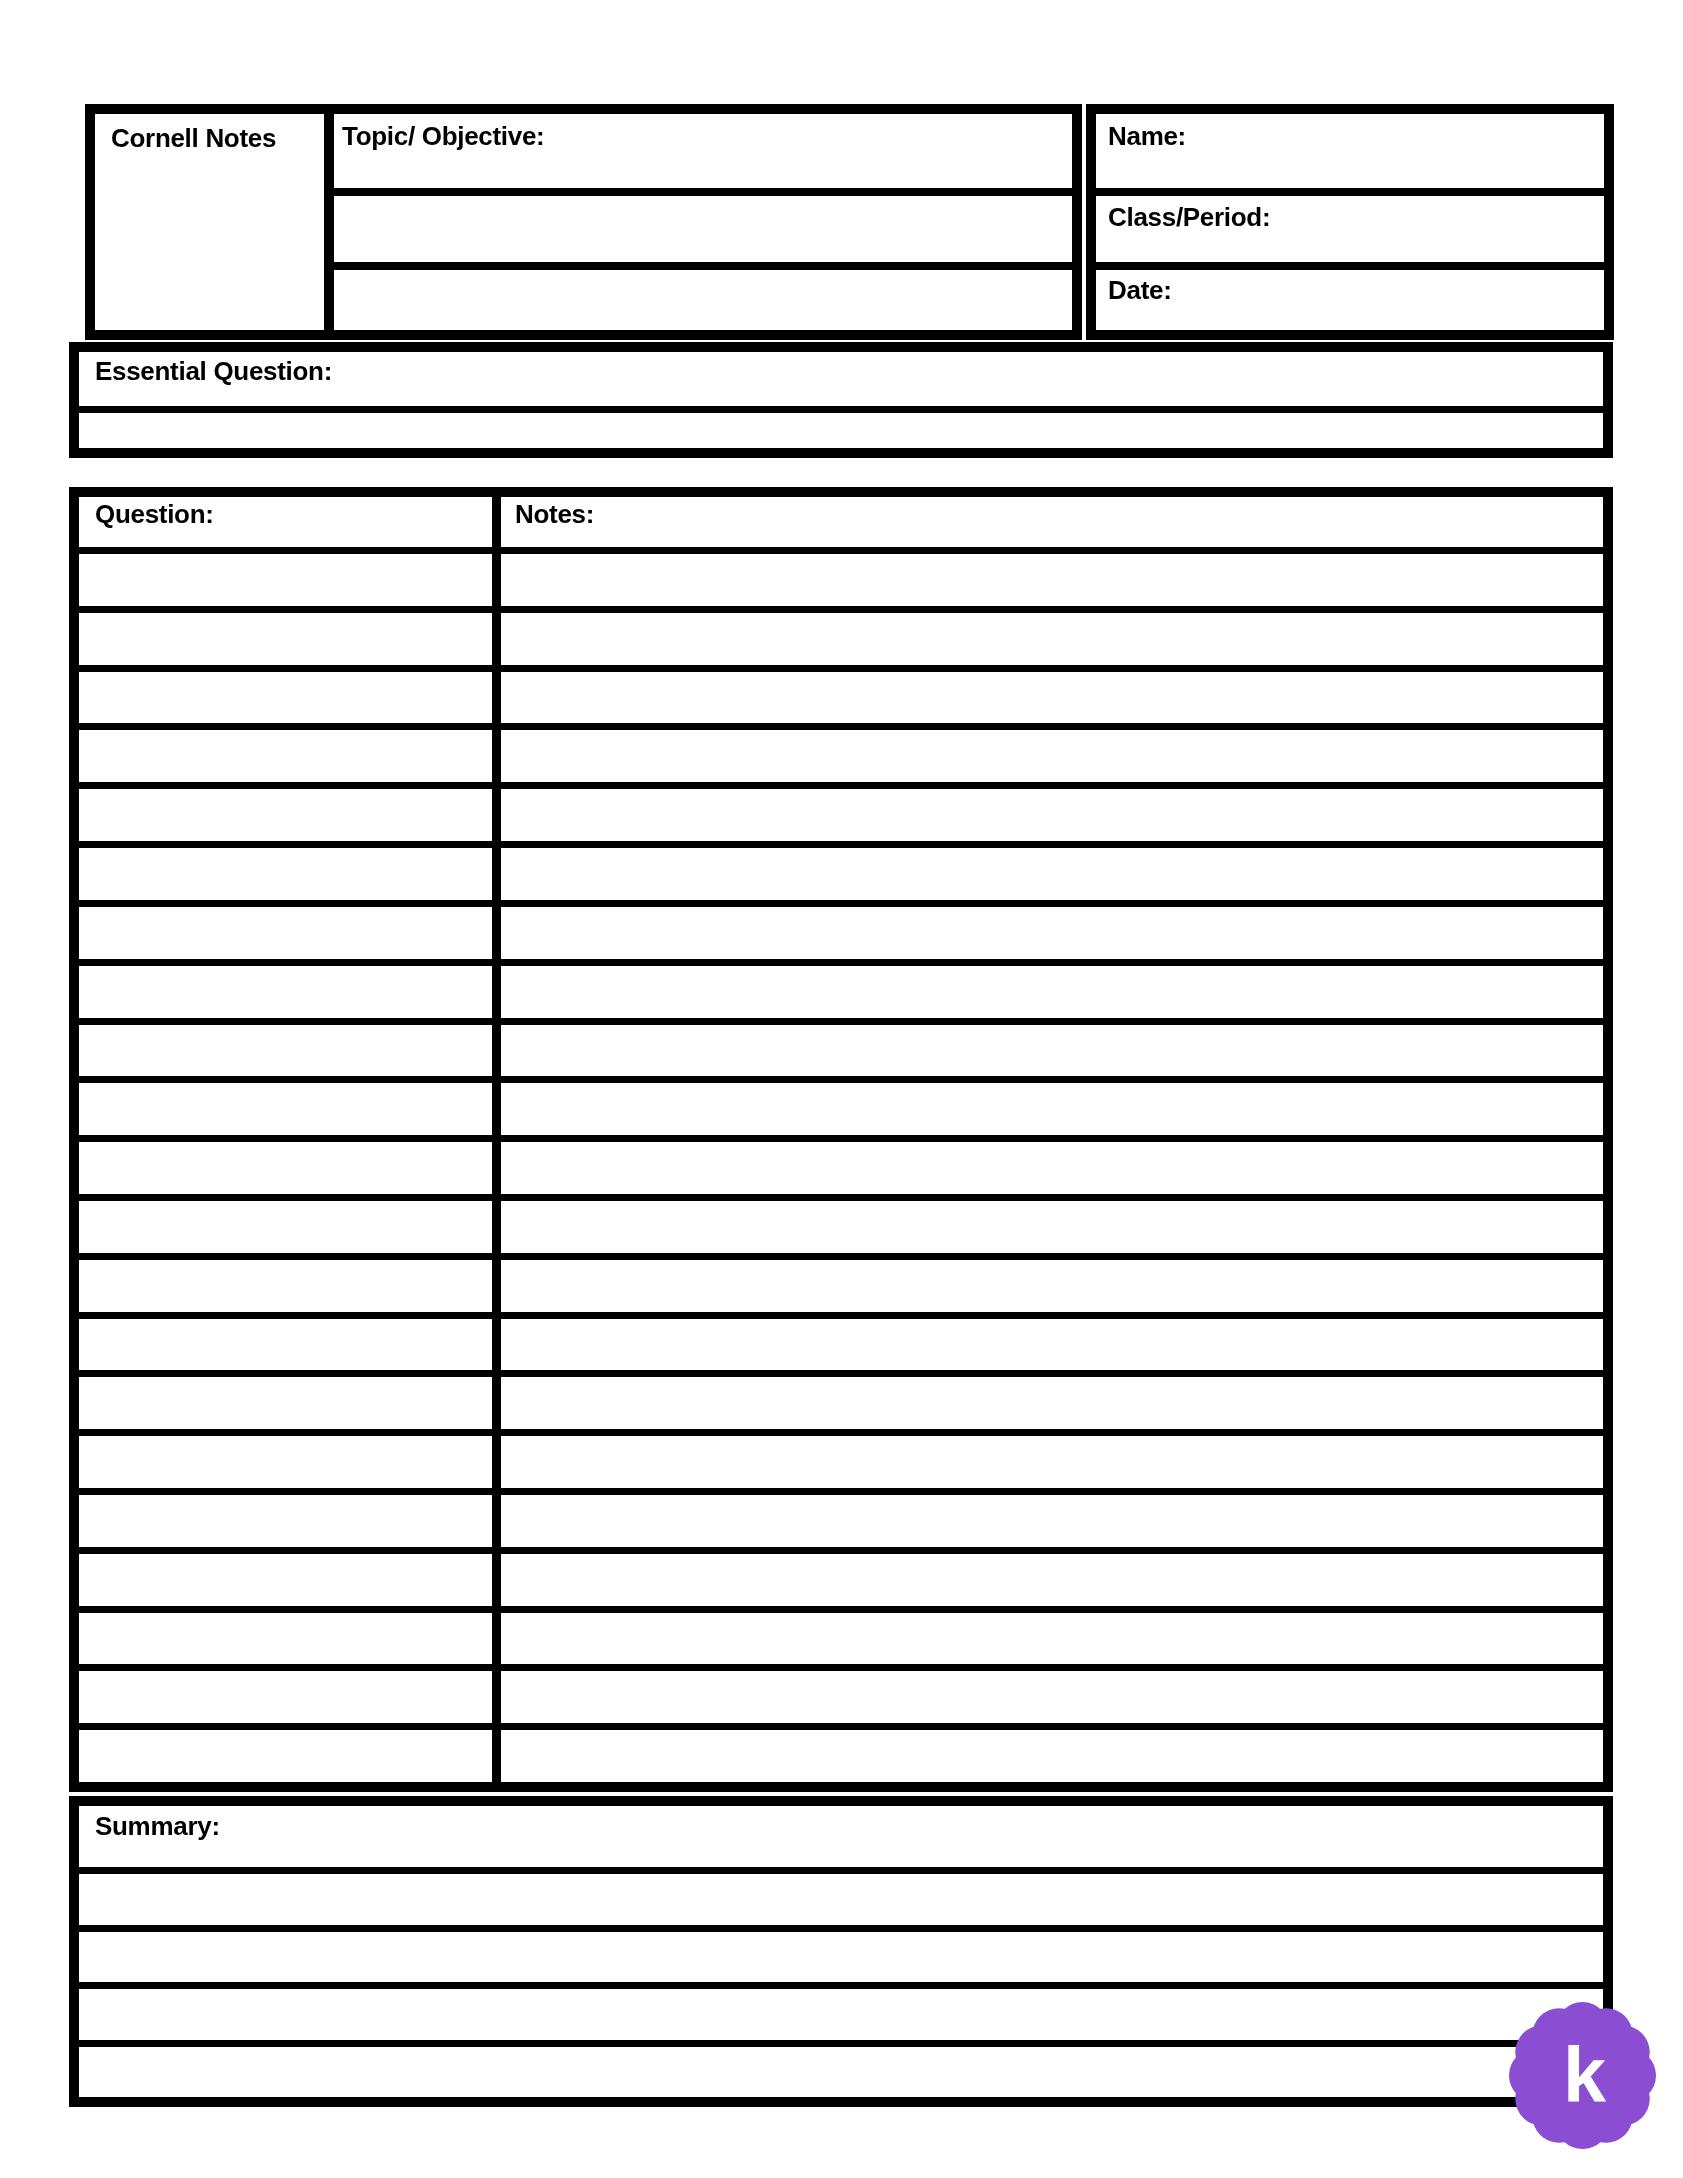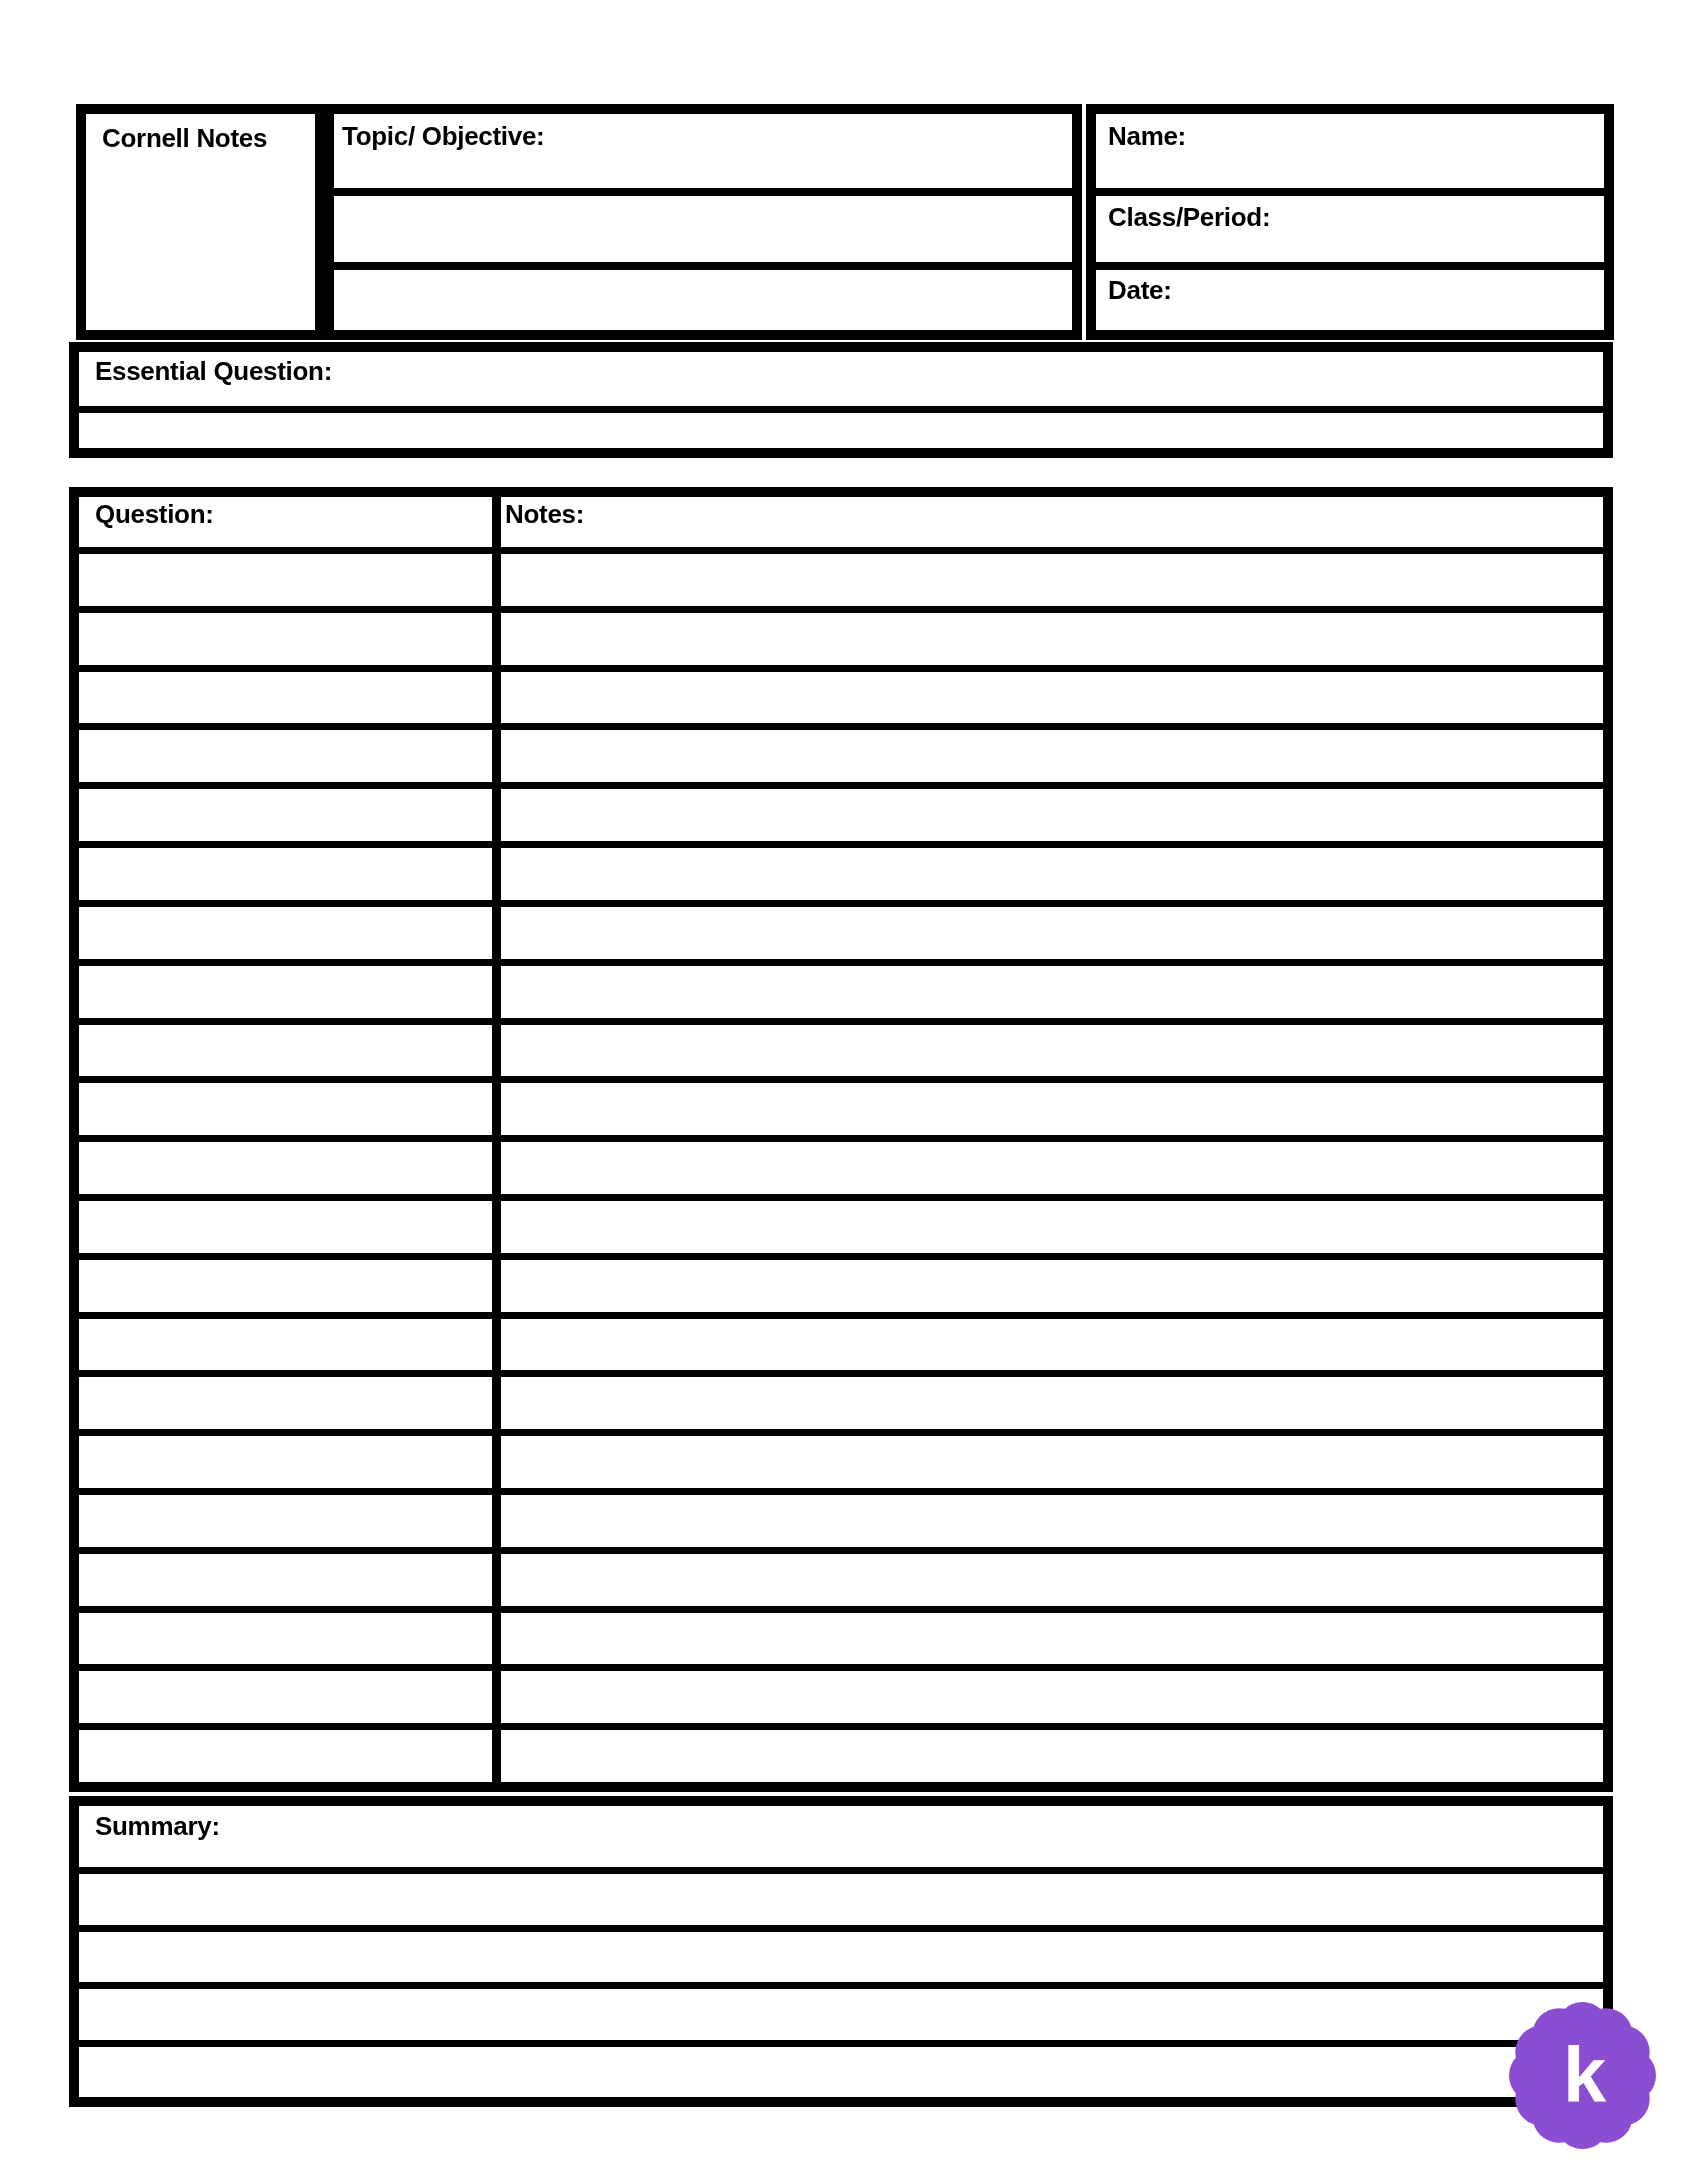--- a/index.html
+++ b/index.html
@@ -17,40 +17,40 @@
     border:10px solid #000;
     box-sizing:border-box;
     background:#ffffff;
   }
   .label{
     font-size:26px;
     letter-spacing:-0.3px;
     line-height:1.15;
   }
   
-  .cornell-box{left:76px;top:104px;width:249px;height:236px;padding:10px 0 0 16px;}
+  .cornell-box{left:85px;top:104px;width:249px;height:236px;padding:10px 0 0 16px;}
   .topic-box{left:324px;top:104px;width:758px;height:236px;display:flex;flex-direction:column;}
   .name-box{left:1086px;top:104px;width:528px;height:236px;display:flex;flex-direction:column;}
   .hrow1{height:82px;border-bottom:8px solid #000;box-sizing:border-box;padding:8px 0 0 12px;}
   .hrow2{height:74px;border-bottom:8px solid #000;box-sizing:border-box;padding:7px 0 0 12px;}
   .hrow3{height:59px;box-sizing:border-box;padding:6px 0 0 12px;}
   .topic-box .hrow1{padding-left:8px;}
   .topic-box .hrow-blank:nth-child(2){height:74px;border-bottom:8px solid #000;box-sizing:border-box;}
   .topic-box .hrow-blank:nth-child(3){height:59px;}
   
   .eq-box{left:69px;top:342px;width:1544px;height:116px;display:flex;flex-direction:column;}
   .eq-label-row{height:54px;box-sizing:border-box;padding:5px 0 0 16px;flex:none;}
   .eq-box .rule-row{flex:1;border-top:7px solid #000;}
   
   .qn-box{left:69px;top:487px;width:1544px;height:1305px;display:flex;flex-direction:row;padding:0;}
   .q-col{width:413px;flex:none;display:flex;flex-direction:column;}
   .qn-divider{width:9px;flex:none;background:#000;}
   .n-col{flex:1;display:flex;flex-direction:column;}
   .col-header{height:50px;flex:none;box-sizing:border-box;padding:3px 0 0 16px;}
-  .n-col .col-header{padding-left:4px;}
+  .n-col .col-header{padding-left:14px;}
   .rule-row{flex:1;border-top:7px solid #000;}
   
   .summary-box{left:69px;top:1796px;width:1544px;height:311px;display:flex;flex-direction:column;}
   .sum-label-row{height:61px;flex:none;box-sizing:border-box;padding:6px 0 0 16px;}
   .summary-box .sum-row{flex:1;border-top:7px solid #000;}
   
   .logo-badge{
     position:absolute;
     left:1509px;top:2002px;width:147px;height:147px;
   }

